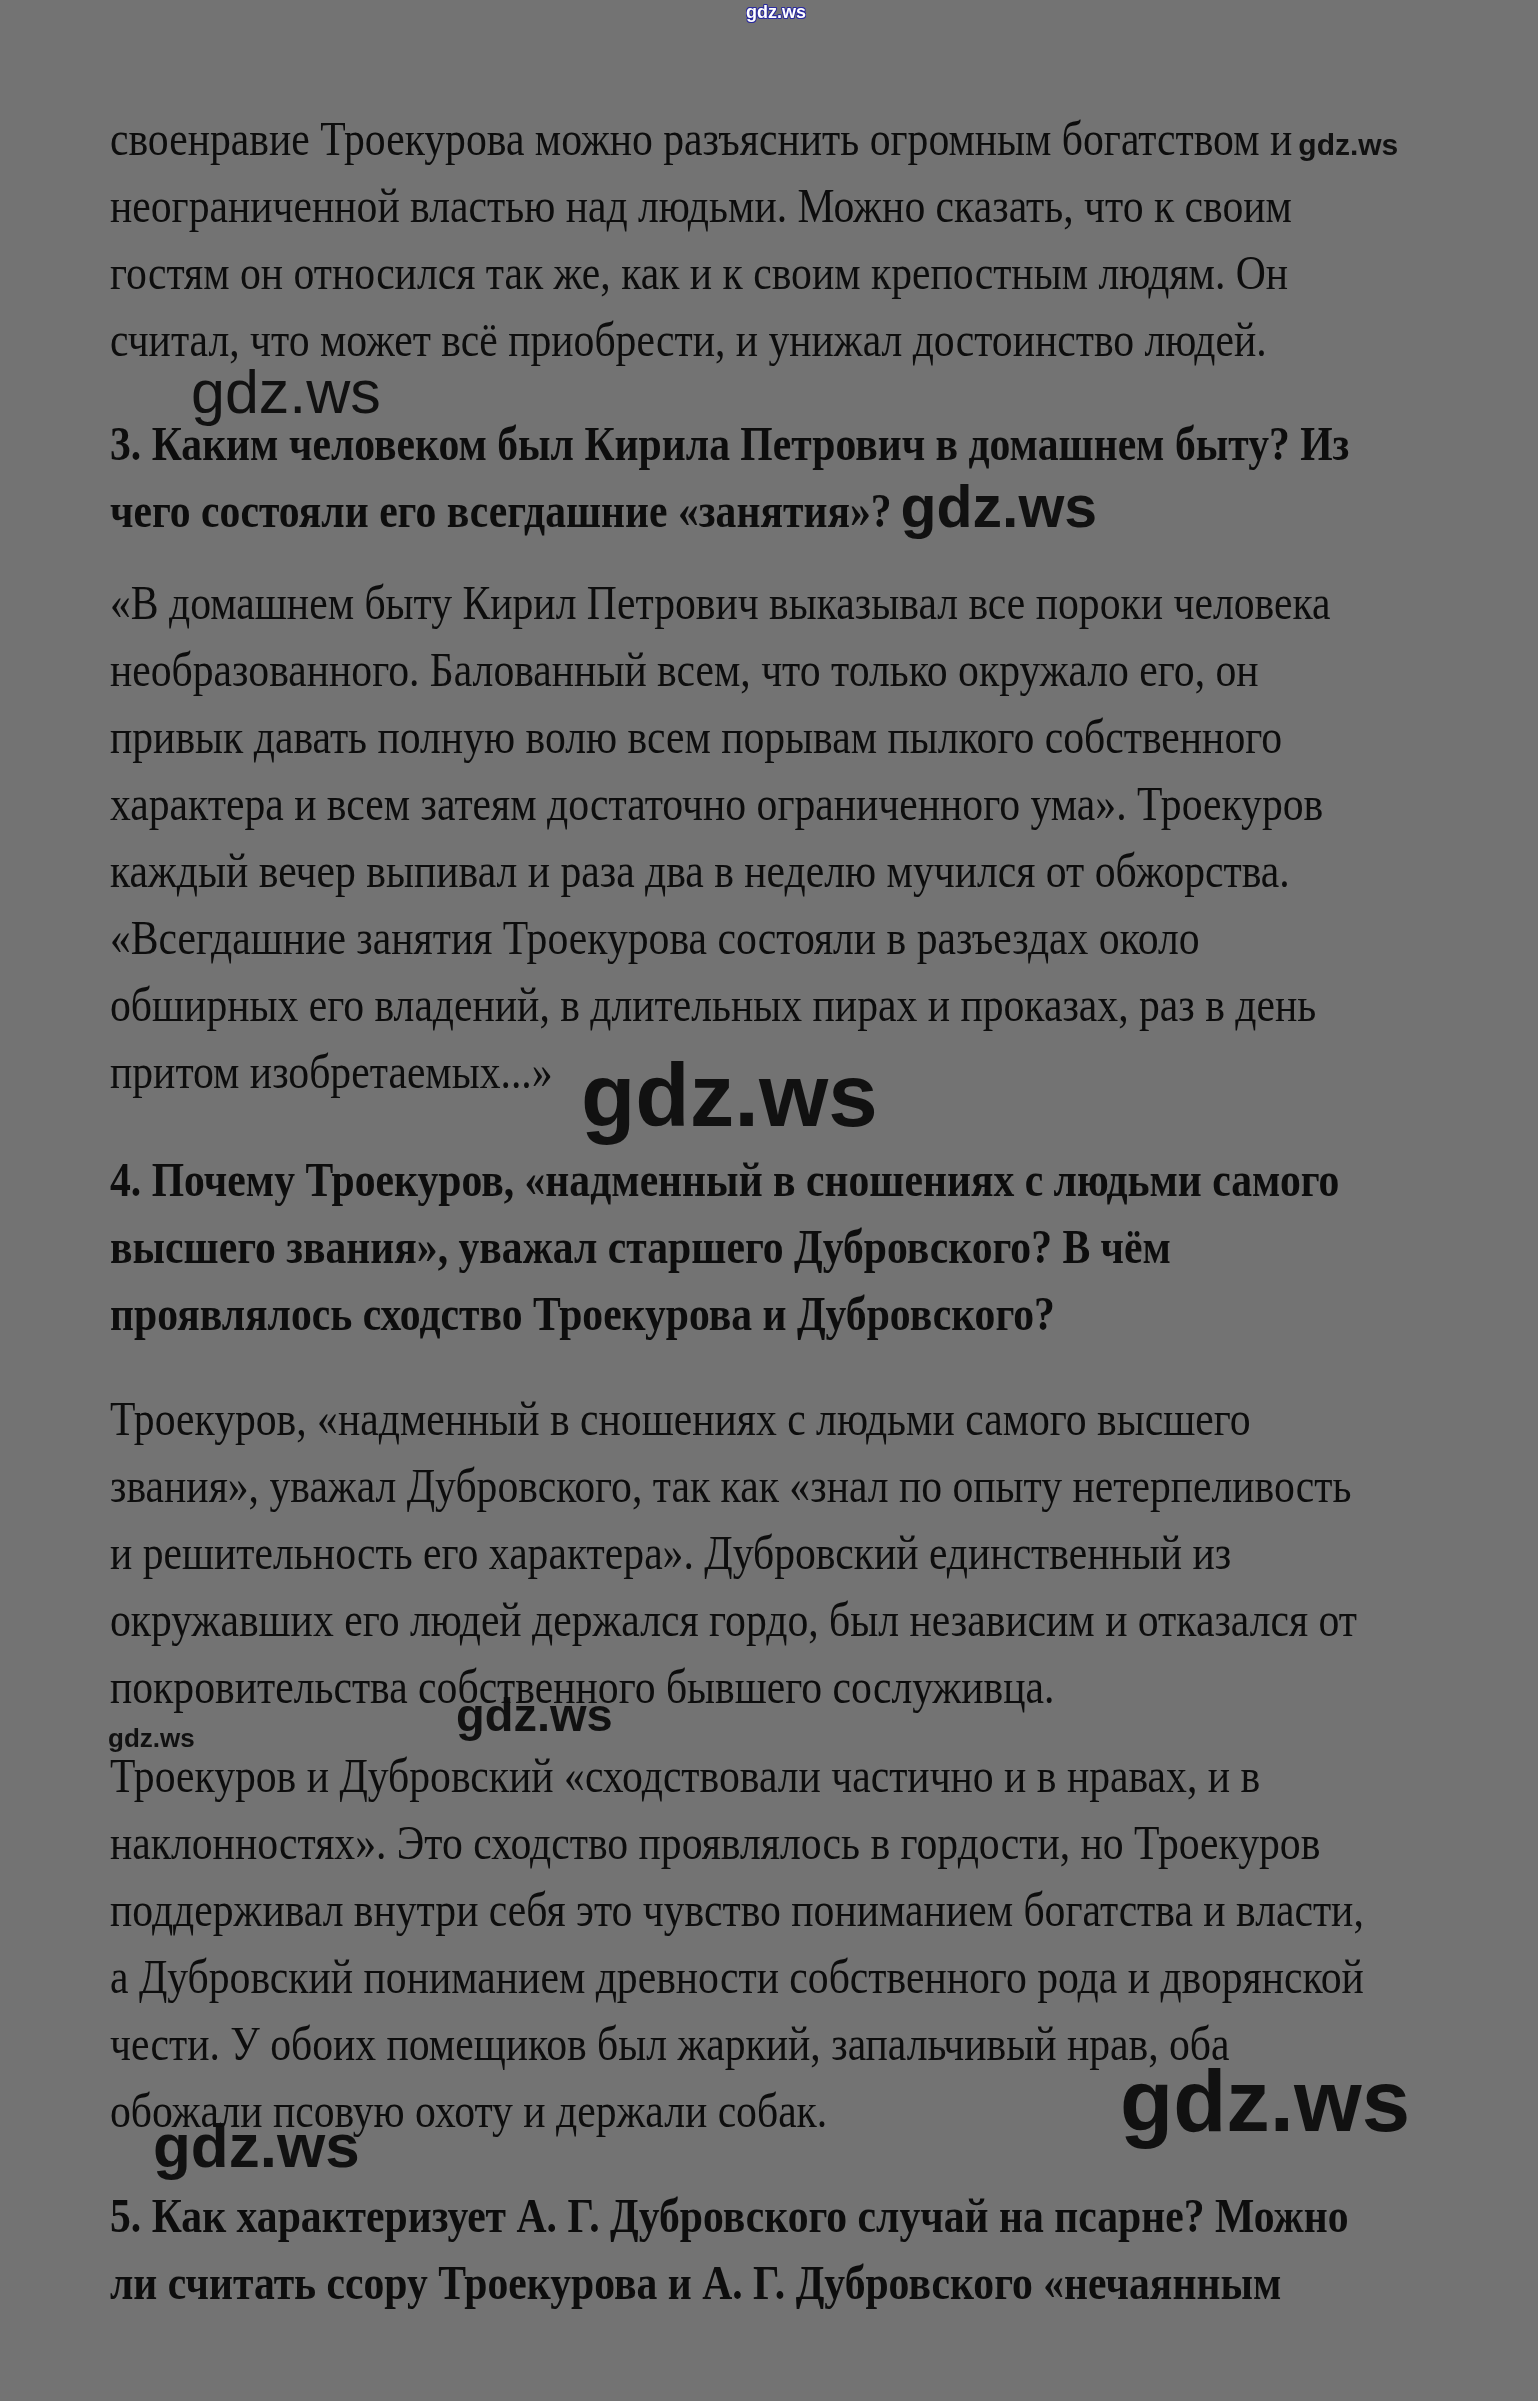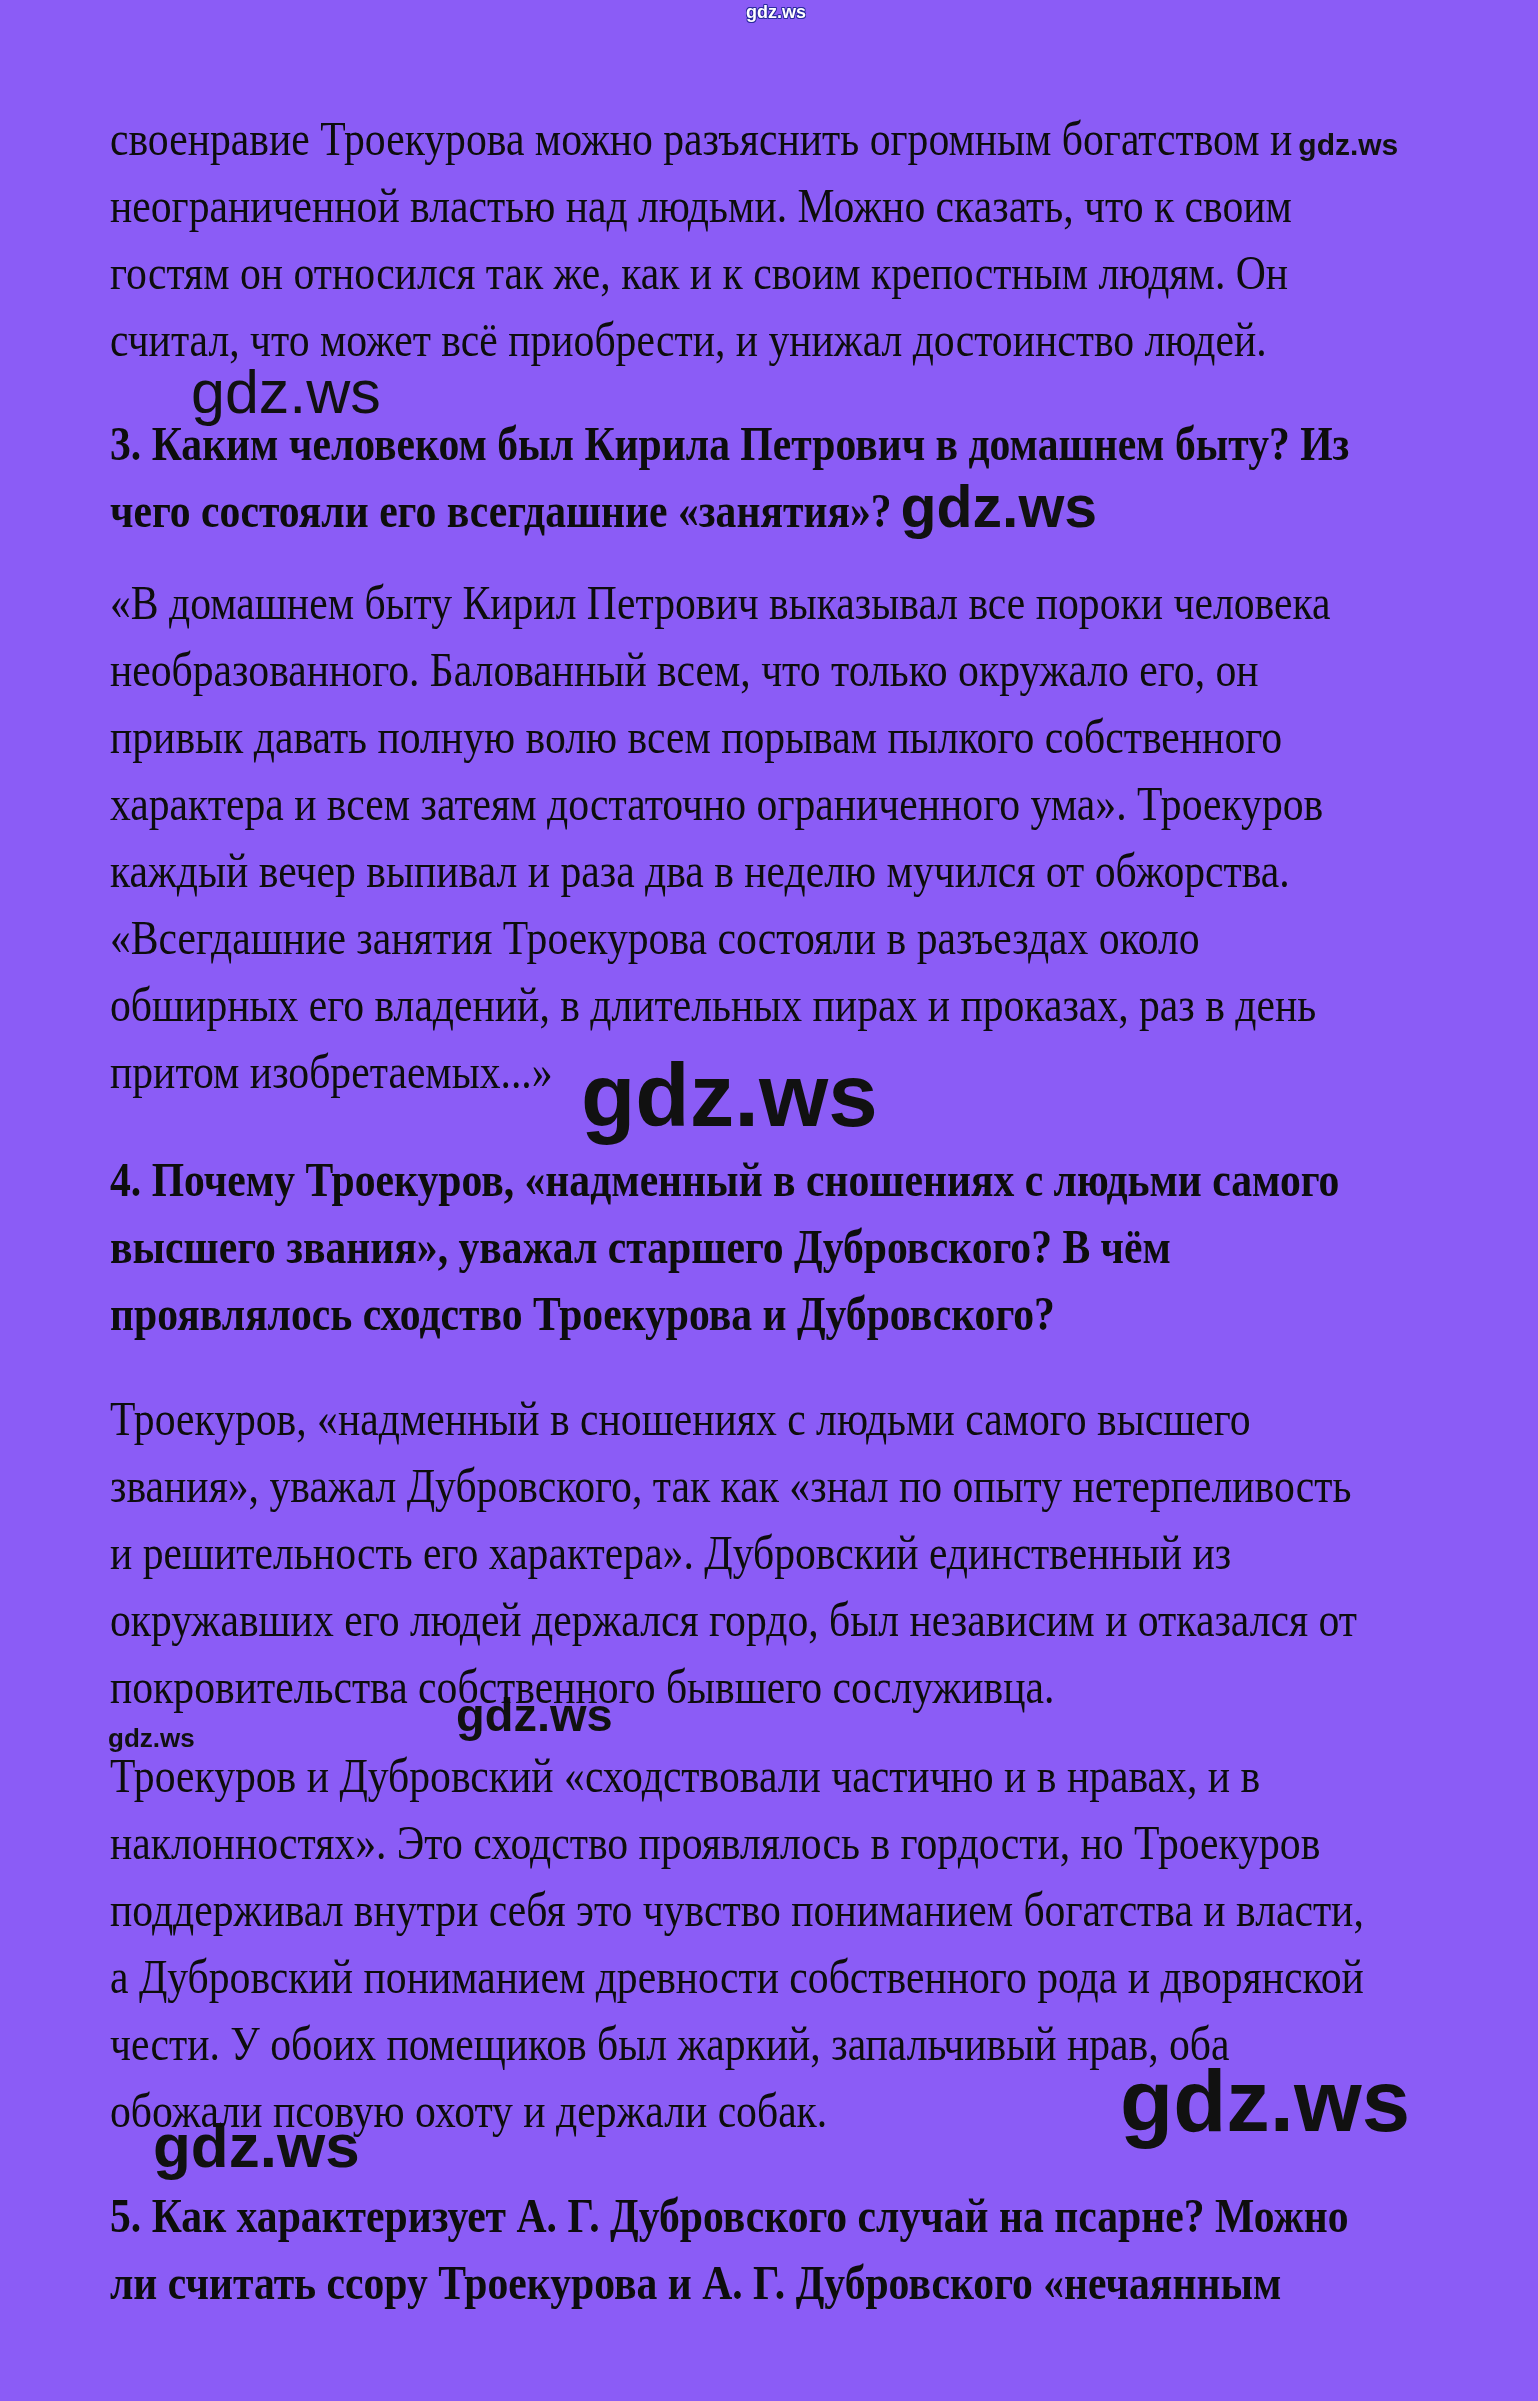--- a/index.html
+++ b/index.html
@@ -1,19 +1,19 @@
 <!DOCTYPE html>
 <html style="font-size:12px"><head>
 <meta charset="utf-8">
 <style>
   html,body{margin:0;padding:0;background:#e8e8e8;}
   .page{
     position:relative;
     width:1539px;height:2401px;
-    background:#8b5cf6;
+    background:#737373;
     overflow:hidden;
     font-family:"Liberation Serif","DejaVu Serif",serif;
     color:#0d0d0d;
   }
   
   .block{
     position:absolute;left:110px;width:1607px;
     font-size:49px;line-height:67px;
     transform:scaleX(0.85);transform-origin:0 0;
     text-align:left;

